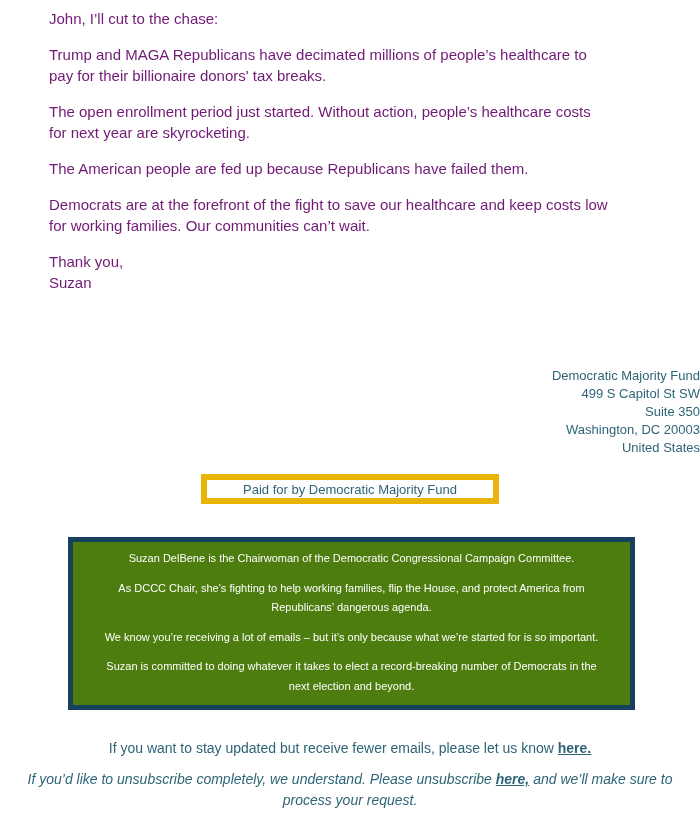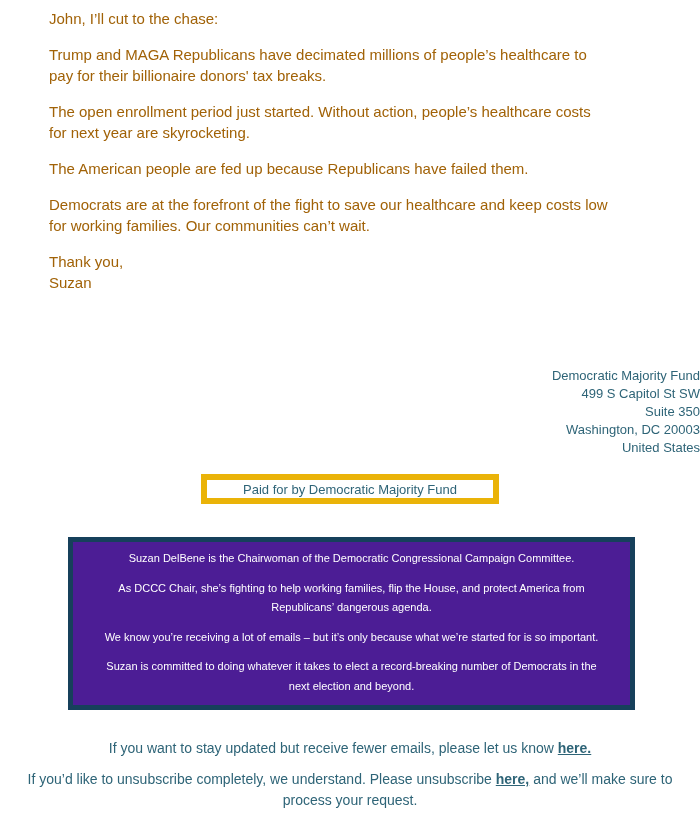--- a/index.html
+++ b/index.html
@@ -12,21 +12,21 @@
     font-family: "Liberation Sans", sans-serif;
   }
   .ln { white-space: nowrap; }
 
   
   .body-copy {
     padding: 8px 0 0 49px;
     width: 640px;
     font-size: 15px;
     line-height: 21px;
-    color: #a16207;
+    color: #701a75;
   }
   .body-copy p { margin: 0 0 15px 0; }
   .body-copy p:last-child { margin-bottom: 0; }
 
   
   .address {
     margin-top: 74px;
     text-align: right;
     color: #2e6477;
     font-size: 13px;
@@ -46,41 +46,41 @@
     color: #2e6477;
     font-size: 13px;
   }
 
   
   .info-box {
     box-sizing: border-box;
     width: 567px;
     margin: 33px 0 0 68px;
     border: 5px solid #16405b;
-    background: #4c1d95;
+    background: #4d7c0f;
     color: #ffffff;
     font-size: 11px;
     line-height: 19.5px;
     text-align: center;
     padding: 7px 2px 9px 2px;
     overflow: hidden;
   }
   .info-box p { margin: 0 0 10px 0; }
   .info-box p:last-child { margin-bottom: 0; }
 
   
   .footer {
     margin-top: 28px;
     text-align: center;
     color: #2e6477;
     font-size: 14px;
     line-height: 21px;
   }
   .footer p { margin: 0 0 10px 0; }
-  .footer p:last-child { margin-bottom: 0; }
+  .footer p:last-child { margin-bottom: 0; font-style: italic; }
   .footer a {
     color: #2e6477;
     font-weight: bold;
     text-decoration: underline;
     cursor: pointer;
   }
 </style>
 </head>
 <body>
 

